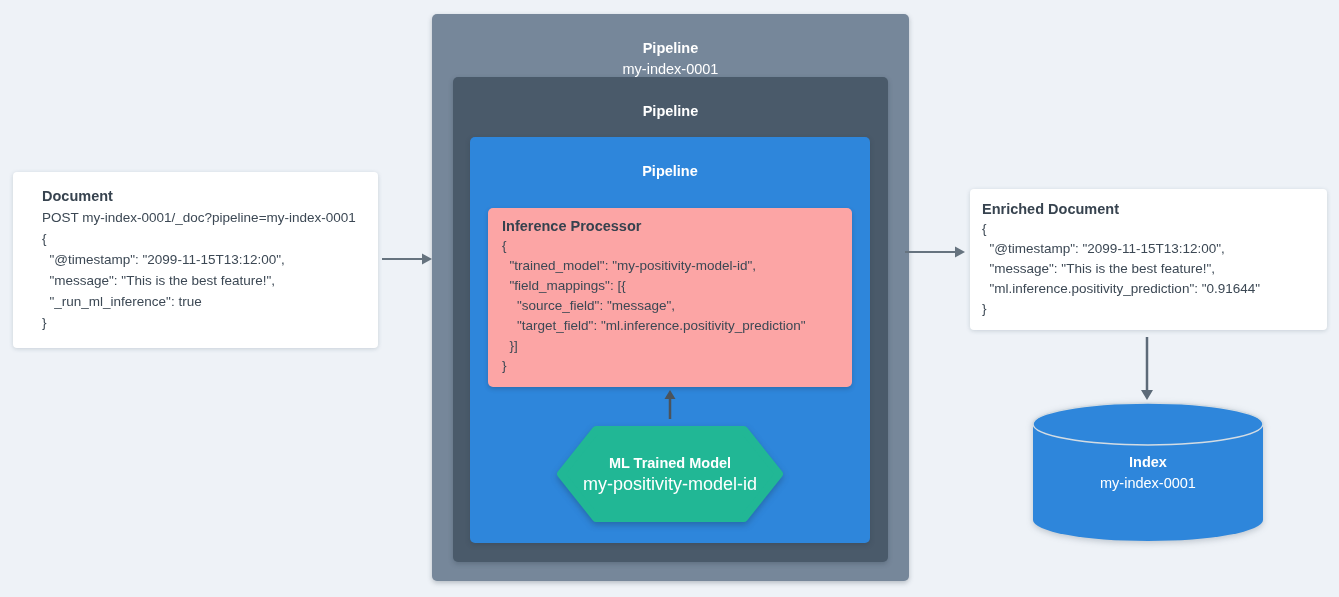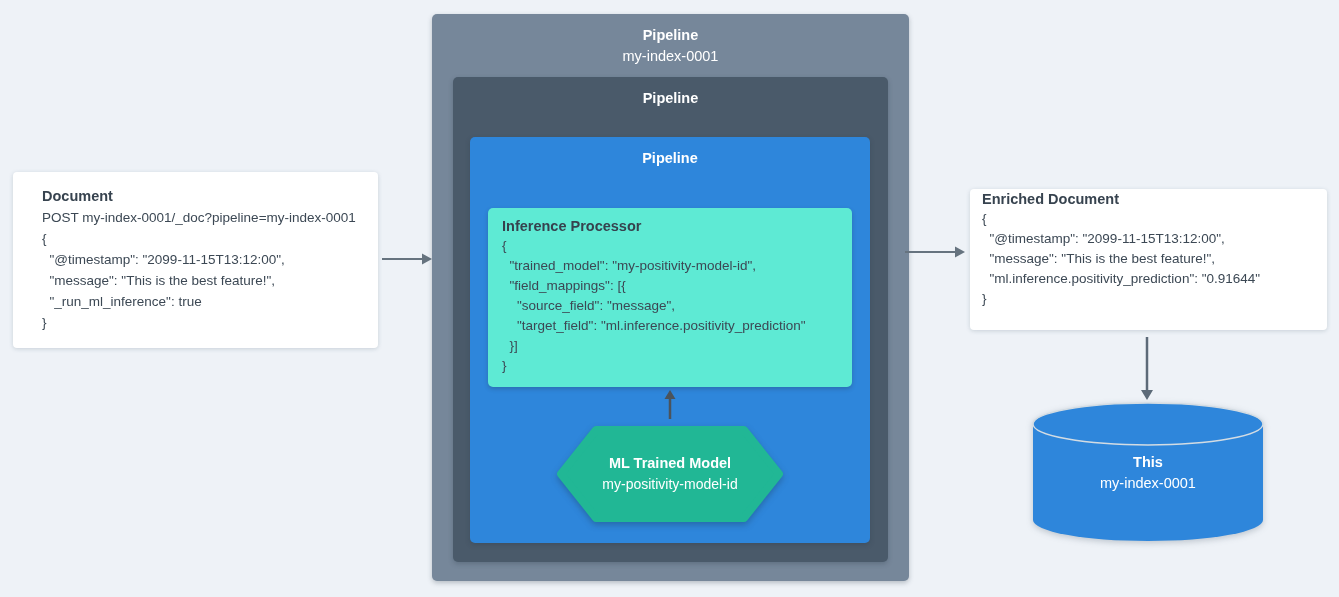--- a/index.html
+++ b/index.html
@@ -13,43 +13,43 @@
     position:absolute;background:#ffffff;border-radius:4px;
     box-shadow:0 1px 4px rgba(70,90,110,0.22);
     box-sizing:border-box;padding:14px 29px;
   }
   .card-title{font-size:14.5px;font-weight:bold;line-height:21px;color:#37434f;}
   .code-line{font-size:13.5px;line-height:21px;white-space:pre;color:#3c4854;}
   .pipe-box{
     position:absolute;border-radius:5px;box-sizing:border-box;
     text-align:center;box-shadow:0 2px 5px rgba(40,55,70,0.28);
   }
-  .pipe-title{font-size:14.5px;font-weight:bold;line-height:21px;color:#ffffff;padding-top:11px;}
+  .pipe-title{font-size:14.5px;font-weight:bold;line-height:21px;color:#ffffff;padding-top:24px;}
   .pipe-name{font-size:14.5px;line-height:21px;color:#ffffff;}
   #outer-pipeline{left:432px;top:14px;width:477px;height:567px;background:#76879a;}
   #ml-inference-pipeline{left:21px;top:63px;width:435px;height:485px;background:#4a5a6a;}
   #positivity-pipeline{left:17px;top:60px;width:400px;height:406px;background:#2e86db;}
   #inference-processor{
     position:absolute;left:18px;top:71px;width:364px;height:179px;
-    background:#5eead4;border-radius:5px;box-sizing:border-box;
+    background:#fca5a5;border-radius:5px;box-sizing:border-box;
     text-align:left;padding:8px 14px;box-shadow:0 2px 4px rgba(30,45,60,0.25);
   }
   #inference-processor .card-title{line-height:20px;color:#36424e;}
   #inference-processor .code-line{line-height:20px;}
   #hexagon-wrap{position:absolute;left:87px;top:288px;width:226px;height:98px;}
   #hexagon-wrap svg{position:absolute;left:0;top:0;filter:drop-shadow(0 3px 3px rgba(20,40,60,0.30));}
   .hex-text{
     position:absolute;left:0;top:0;width:100%;height:100%;
     display:flex;flex-direction:column;align-items:center;justify-content:center;
     color:#fff;
   }
   .hex-title{font-size:14.5px;font-weight:bold;line-height:21px;}
-  .hex-name{font-size:14px;line-height:21px;}
+  .hex-name{font-size:18px;line-height:21px;}
   .arrow{position:absolute;}
-  #enriched-card{left:970px;top:189px;width:357px;height:141px;padding:0 12px;}
+  #enriched-card{left:970px;top:189px;width:357px;height:141px;padding:10px 12px;}
   #enriched-card .card-title{line-height:20px;}
   #enriched-card .code-line{line-height:20px;}
   #cylinder-wrap{position:absolute;left:1031px;top:400px;width:234px;height:145px;}
   #cylinder-wrap svg{position:absolute;left:0;top:0;filter:drop-shadow(0 2px 3px rgba(40,60,80,0.25));}
   .cyl-text{
     position:absolute;left:0;top:52px;width:100%;text-align:center;color:#fff;
   }
   .cyl-title{font-size:14.5px;font-weight:bold;line-height:21px;}
   .cyl-name{font-size:14.5px;line-height:21px;}
 </style>
@@ -128,16 +128,16 @@
   <line x1="9" y1="1" x2="9" y2="55" stroke="#5c6a78" stroke-width="2.5"></line>
   <polygon points="3,54 15,54 9,64" fill="#5c6a78"></polygon>
 </svg>
 
 <div id="cylinder-wrap">
   <svg width="234" height="145">
     <path d="M2,24 v96 a115,21 0 0 0 230,0 v-96 z" fill="#2e86db"></path>
     <ellipse cx="117" cy="24" rx="115" ry="21" fill="#2e86db" stroke="#d3dce3" stroke-width="1.5"></ellipse>
   </svg>
   <div class="cyl-text">
-    <div class="cyl-title">This</div>
+    <div class="cyl-title">Index</div>
     <div class="cyl-name">my-index-0001</div>
   </div>
 </div>
 
 </body></html>

